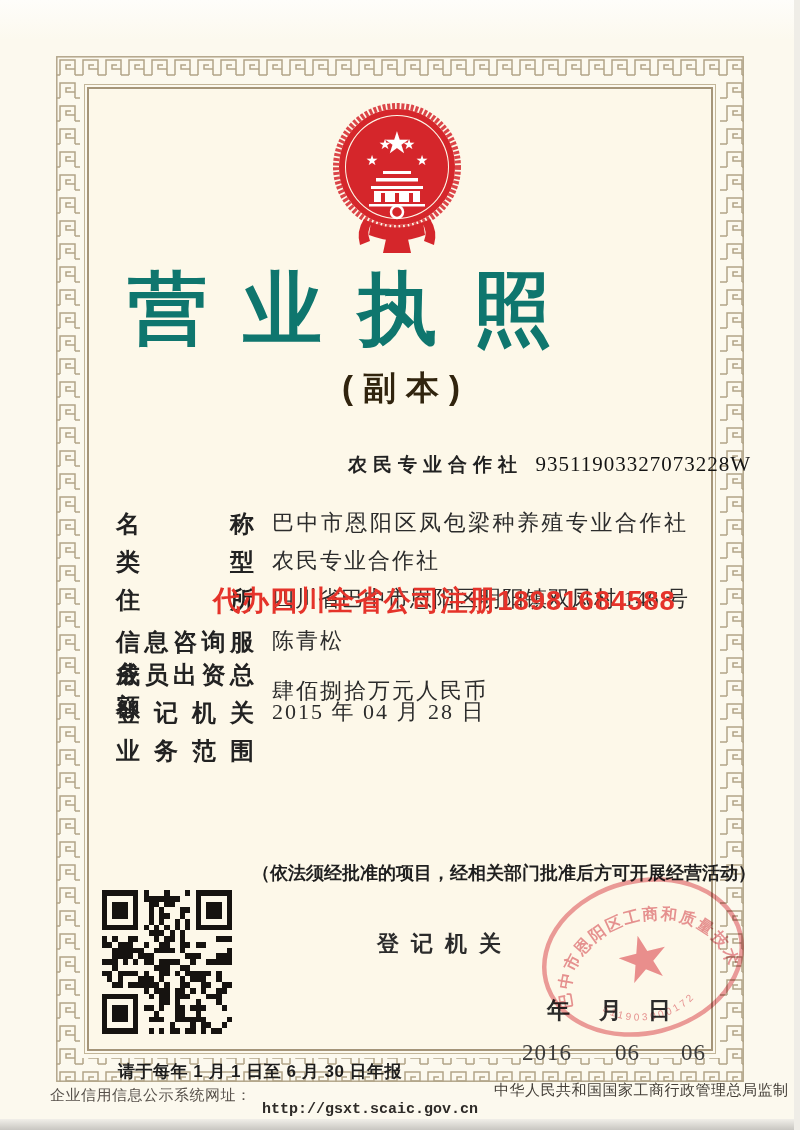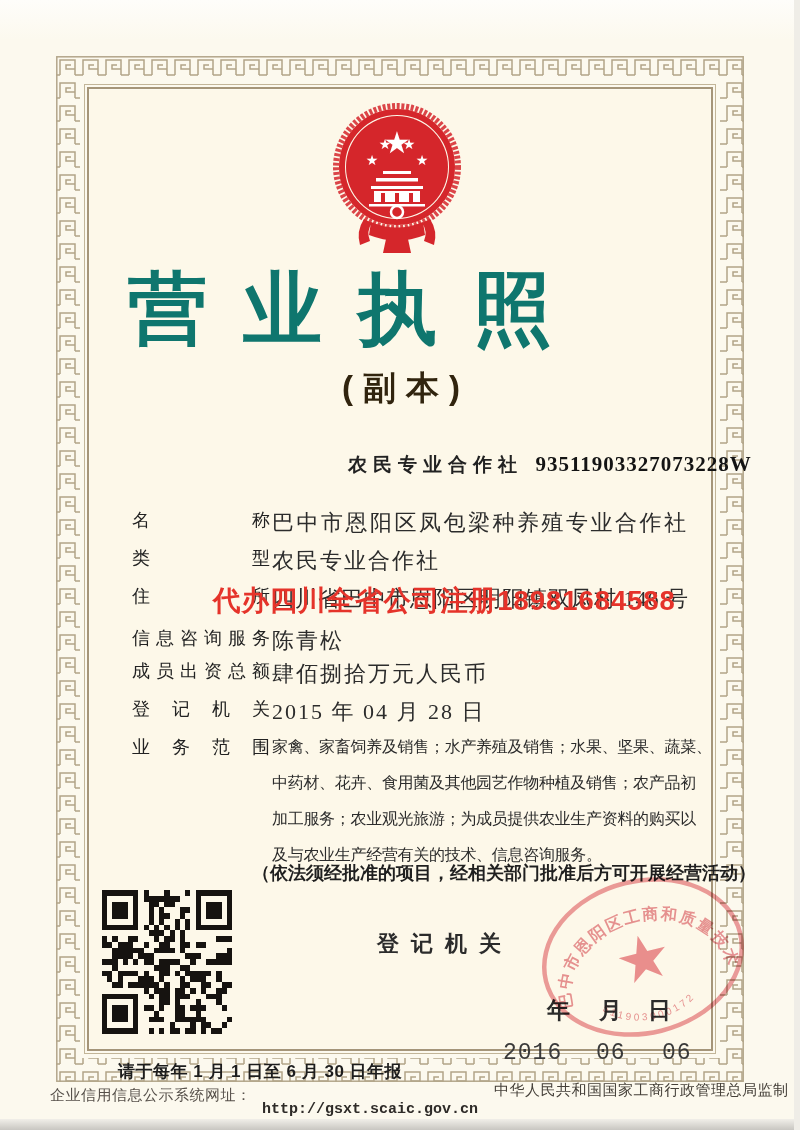--- a/index.html
+++ b/index.html
@@ -16,37 +16,37 @@
   .inner-line-b{position:absolute;left:87px;top:87px;width:626px;height:964px;border:2px solid #a59579;}
   .paper{position:absolute;left:90px;top:90px;width:620px;height:958px;background:#fdf8e9;}
   
   .emblem{position:absolute;left:326px;top:103px;width:142px;height:156px;}
   
   .title{position:absolute;left:0;top:266px;width:680px;text-align:center;font-size:79px;font-weight:900;color:#0f766e;letter-spacing:36px;padding-left:36px;line-height:1.1;}
   .subtitle{position:absolute;left:1px;top:366px;width:800px;text-align:center;font-size:33px;font-weight:bold;color:#31240e;letter-spacing:10px;padding-left:10px;}
   
   .credit{position:absolute;left:348px;top:452px;white-space:nowrap;}
   .credit .lab{font-size:19px;font-weight:600;letter-spacing:6px;color:#222;}
-  .credit .val{font-family:"Liberation Serif",serif;font-size:21px;letter-spacing:1px;color:#141414;margin-left:8px;font-weight:bold;}
+  .credit .val{font-family:"Liberation Serif",serif;font-size:21px;letter-spacing:1px;color:#141414;margin-left:8px;}
   
-  .f-label{position:absolute;left:132px;width:138px;font-size:18px;font-weight:400;color:#222;text-align:justify;text-align-last:justify;white-space:normal;}
+  .f-label{position:absolute;left:116px;width:138px;font-size:24px;font-weight:700;color:#222;text-align:justify;text-align-last:justify;white-space:normal;}
   .f-value{position:absolute;left:272px;width:440px;font-family:"Liberation Serif",serif;font-size:22px;letter-spacing:2px;color:#2c2c2c;white-space:nowrap;}
   .scope-line{display:block;font-family:"Liberation Serif",serif;font-size:16px;letter-spacing:-0.3px;color:#2c2c2c;line-height:36px;white-space:nowrap;}
   .scope-block{position:absolute;left:272px;top:729px;width:442px;}
   
   .watermark{position:absolute;left:213px;top:582px;font-size:28px;font-weight:600;letter-spacing:1px;white-space:nowrap;transform:scaleX(.98);transform-origin:left;}
   
   .disclaimer{position:absolute;left:240px;top:861px;width:500px;font-size:18px;font-weight:600;color:#1f1f1f;white-space:nowrap;margin-left:12px;}
   
   .qr{position:absolute;left:102px;top:890px;}
   
   .reg-label{position:absolute;left:377px;top:929px;font-size:22px;font-weight:600;letter-spacing:12px;color:#2b2b2b;}
   .ymd{position:absolute;top:995px;font-size:23px;font-weight:600;color:#2b2b2b;}
   .y1{left:547px;} .m1{left:599px;} .d1{left:648px;}
-  .dateno{position:absolute;top:1040px;font-family:Liberation Mono, monospace;font-size:23px;color:#3a3a3a;letter-spacing:1px;}
+  .dateno{position:absolute;top:1040px;font-family:Liberation Serif, serif;font-size:23px;color:#3a3a3a;letter-spacing:1px;margin-left:19px;}
   .dy{left:503px;} .dm{left:596px;} .dd{left:662px;}
   
   .seal{position:absolute;left:526px;top:868px;mix-blend-mode:multiply;opacity:.9;}
   
   .annual-note{position:absolute;left:84px;top:1060px;font-size:17px;font-weight:bold;color:#1d1d1d;letter-spacing:.5px;white-space:nowrap;margin-left:34px;}
   .site-label{position:absolute;left:50px;top:1086px;font-size:15px;color:#56504a;letter-spacing:.5px;}
   .site-url{position:absolute;left:223px;top:1101px;font-family:"Liberation Mono",monospace;font-size:15px;font-weight:bold;color:#2e2b28;margin-left:39px;}
   .issuer{position:absolute;left:494px;top:1081px;font-size:15px;color:#454039;letter-spacing:.5px;}
 </style>
 </head>
@@ -120,32 +120,26 @@
   <div class="f-label" style="top:546px">类型</div>
   <div class="f-value" style="top:546px">农民专业合作社</div>
 
   <div class="f-label" style="top:584px">住所</div>
   <div class="f-value" style="top:584px;letter-spacing:1px">四川省巴中市恩阳区明阳镇双凤村 146 号</div>
 
   <div class="f-label" style="top:626px">信息咨询服务</div>
   <div class="f-value" style="top:626px">陈青松</div>
 
   <div class="f-label" style="top:659px">成员出资总额</div>
-  <div class="f-value" style="top:659px">肆佰捌拾万元人民币</div>
+  <div class="f-value" style="top:676px">肆佰捌拾万元人民币</div>
 
   <div class="f-label" style="top:697px">登记机关</div>
   <div class="f-value" style="top:697px">2015 年 04 月 28 日</div>
 
   <div class="f-label" style="top:735px">业务范围</div>
-  <div class="scope-block">
-    <span class="scope-line">家禽、家畜饲养及销售；水产养殖及销售；水果、坚果、蔬菜、</span>
-    <span class="scope-line">中药材、花卉、食用菌及其他园艺作物种植及销售；农产品初</span>
-    <span class="scope-line">加工服务；农业观光旅游；为成员提供农业生产资料的购买以</span>
-    <span class="scope-line">及与农业生产经营有关的技术、信息咨询服务。</span>
-  </div>
 
   <div class="watermark" style="color:#e5332a">代办四川全省公司注册18981684588</div>
 
   <div class="disclaimer">（依法须经批准的项目，经相关部门批准后方可开展经营活动）</div>
 
   <svg id="qr" class="qr" width="130" height="144" viewBox="0 0 25 25" preserveAspectRatio="none" shape-rendering="crispEdges">
       <path d="M0 0h1v1h-1zM1 0h1v1h-1zM2 0h1v1h-1zM3 0h1v1h-1zM4 0h1v1h-1zM5 0h1v1h-1zM6 0h1v1h-1zM8 0h1v1h-1zM12 0h1v1h-1zM16 0h1v1h-1zM18 0h1v1h-1zM19 0h1v1h-1zM20 0h1v1h-1zM21 0h1v1h-1zM22 0h1v1h-1zM23 0h1v1h-1zM24 0h1v1h-1zM0 1h1v1h-1zM6 1h1v1h-1zM8 1h1v1h-1zM9 1h1v1h-1zM10 1h1v1h-1zM11 1h1v1h-1zM12 1h1v1h-1zM13 1h1v1h-1zM14 1h1v1h-1zM18 1h1v1h-1zM24 1h1v1h-1zM0 2h1v1h-1zM2 2h1v1h-1zM3 2h1v1h-1zM4 2h1v1h-1zM6 2h1v1h-1zM9 2h1v1h-1zM10 2h1v1h-1zM12 2h1v1h-1zM13 2h1v1h-1zM18 2h1v1h-1zM20 2h1v1h-1zM21 2h1v1h-1zM22 2h1v1h-1zM24 2h1v1h-1zM0 3h1v1h-1zM2 3h1v1h-1zM3 3h1v1h-1zM4 3h1v1h-1zM6 3h1v1h-1zM9 3h1v1h-1zM11 3h1v1h-1zM15 3h1v1h-1zM16 3h1v1h-1zM18 3h1v1h-1zM20 3h1v1h-1zM21 3h1v1h-1zM22 3h1v1h-1zM24 3h1v1h-1zM0 4h1v1h-1zM2 4h1v1h-1zM3 4h1v1h-1zM4 4h1v1h-1zM6 4h1v1h-1zM9 4h1v1h-1zM11 4h1v1h-1zM12 4h1v1h-1zM15 4h1v1h-1zM18 4h1v1h-1zM20 4h1v1h-1zM21 4h1v1h-1zM22 4h1v1h-1zM24 4h1v1h-1zM0 5h1v1h-1zM6 5h1v1h-1zM9 5h1v1h-1zM11 5h1v1h-1zM14 5h1v1h-1zM16 5h1v1h-1zM18 5h1v1h-1zM24 5h1v1h-1zM0 6h1v1h-1zM1 6h1v1h-1zM2 6h1v1h-1zM3 6h1v1h-1zM4 6h1v1h-1zM5 6h1v1h-1zM6 6h1v1h-1zM8 6h1v1h-1zM10 6h1v1h-1zM12 6h1v1h-1zM14 6h1v1h-1zM16 6h1v1h-1zM18 6h1v1h-1zM19 6h1v1h-1zM20 6h1v1h-1zM21 6h1v1h-1zM22 6h1v1h-1zM23 6h1v1h-1zM24 6h1v1h-1zM9 7h1v1h-1zM10 7h1v1h-1zM11 7h1v1h-1zM13 7h1v1h-1zM15 7h1v1h-1zM0 8h1v1h-1zM2 8h1v1h-1zM5 8h1v1h-1zM6 8h1v1h-1zM10 8h1v1h-1zM12 8h1v1h-1zM13 8h1v1h-1zM15 8h1v1h-1zM22 8h1v1h-1zM23 8h1v1h-1zM24 8h1v1h-1zM0 9h1v1h-1zM1 9h1v1h-1zM3 9h1v1h-1zM4 9h1v1h-1zM5 9h1v1h-1zM8 9h1v1h-1zM11 9h1v1h-1zM12 9h1v1h-1zM15 9h1v1h-1zM16 9h1v1h-1zM18 9h1v1h-1zM19 9h1v1h-1zM2 10h1v1h-1zM3 10h1v1h-1zM4 10h1v1h-1zM5 10h1v1h-1zM6 10h1v1h-1zM7 10h1v1h-1zM10 10h1v1h-1zM11 10h1v1h-1zM12 10h1v1h-1zM13 10h1v1h-1zM15 10h1v1h-1zM24 10h1v1h-1zM2 11h1v1h-1zM3 11h1v1h-1zM4 11h1v1h-1zM5 11h1v1h-1zM7 11h1v1h-1zM8 11h1v1h-1zM9 11h1v1h-1zM16 11h1v1h-1zM17 11h1v1h-1zM18 11h1v1h-1zM22 11h1v1h-1zM23 11h1v1h-1zM24 11h1v1h-1zM0 12h1v1h-1zM1 12h1v1h-1zM2 12h1v1h-1zM4 12h1v1h-1zM6 12h1v1h-1zM8 12h1v1h-1zM9 12h1v1h-1zM11 12h1v1h-1zM12 12h1v1h-1zM13 12h1v1h-1zM14 12h1v1h-1zM17 12h1v1h-1zM20 12h1v1h-1zM21 12h1v1h-1zM22 12h1v1h-1zM23 12h1v1h-1zM24 12h1v1h-1zM2 13h1v1h-1zM10 13h1v1h-1zM11 13h1v1h-1zM12 13h1v1h-1zM15 13h1v1h-1zM16 13h1v1h-1zM0 14h1v1h-1zM1 14h1v1h-1zM3 14h1v1h-1zM4 14h1v1h-1zM5 14h1v1h-1zM6 14h1v1h-1zM8 14h1v1h-1zM11 14h1v1h-1zM12 14h1v1h-1zM14 14h1v1h-1zM16 14h1v1h-1zM17 14h1v1h-1zM18 14h1v1h-1zM19 14h1v1h-1zM20 14h1v1h-1zM22 14h1v1h-1zM1 15h1v1h-1zM3 15h1v1h-1zM7 15h1v1h-1zM8 15h1v1h-1zM9 15h1v1h-1zM11 15h1v1h-1zM15 15h1v1h-1zM17 15h1v1h-1zM18 15h1v1h-1zM19 15h1v1h-1zM22 15h1v1h-1zM2 16h1v1h-1zM3 16h1v1h-1zM5 16h1v1h-1zM6 16h1v1h-1zM7 16h1v1h-1zM8 16h1v1h-1zM9 16h1v1h-1zM10 16h1v1h-1zM12 16h1v1h-1zM15 16h1v1h-1zM16 16h1v1h-1zM19 16h1v1h-1zM20 16h1v1h-1zM23 16h1v1h-1zM24 16h1v1h-1zM8 17h1v1h-1zM10 17h1v1h-1zM11 17h1v1h-1zM12 17h1v1h-1zM14 17h1v1h-1zM15 17h1v1h-1zM17 17h1v1h-1zM19 17h1v1h-1zM22 17h1v1h-1zM23 17h1v1h-1zM0 18h1v1h-1zM1 18h1v1h-1zM2 18h1v1h-1zM3 18h1v1h-1zM4 18h1v1h-1zM5 18h1v1h-1zM6 18h1v1h-1zM9 18h1v1h-1zM11 18h1v1h-1zM12 18h1v1h-1zM14 18h1v1h-1zM15 18h1v1h-1zM16 18h1v1h-1zM20 18h1v1h-1zM21 18h1v1h-1zM22 18h1v1h-1zM0 19h1v1h-1zM6 19h1v1h-1zM11 19h1v1h-1zM12 19h1v1h-1zM14 19h1v1h-1zM18 19h1v1h-1zM22 19h1v1h-1zM0 20h1v1h-1zM2 20h1v1h-1zM3 20h1v1h-1zM4 20h1v1h-1zM6 20h1v1h-1zM8 20h1v1h-1zM9 20h1v1h-1zM11 20h1v1h-1zM14 20h1v1h-1zM15 20h1v1h-1zM17 20h1v1h-1zM18 20h1v1h-1zM19 20h1v1h-1zM23 20h1v1h-1zM0 21h1v1h-1zM2 21h1v1h-1zM3 21h1v1h-1zM4 21h1v1h-1zM6 21h1v1h-1zM10 21h1v1h-1zM14 21h1v1h-1zM15 21h1v1h-1zM18 21h1v1h-1zM0 22h1v1h-1zM2 22h1v1h-1zM3 22h1v1h-1zM4 22h1v1h-1zM6 22h1v1h-1zM9 22h1v1h-1zM10 22h1v1h-1zM11 22h1v1h-1zM14 22h1v1h-1zM15 22h1v1h-1zM16 22h1v1h-1zM17 22h1v1h-1zM18 22h1v1h-1zM19 22h1v1h-1zM24 22h1v1h-1zM0 23h1v1h-1zM6 23h1v1h-1zM13 23h1v1h-1zM17 23h1v1h-1zM19 23h1v1h-1zM20 23h1v1h-1zM23 23h1v1h-1zM0 24h1v1h-1zM1 24h1v1h-1zM2 24h1v1h-1zM3 24h1v1h-1zM4 24h1v1h-1zM5 24h1v1h-1zM6 24h1v1h-1zM9 24h1v1h-1zM11 24h1v1h-1zM13 24h1v1h-1zM14 24h1v1h-1zM16 24h1v1h-1zM17 24h1v1h-1zM19 24h1v1h-1zM21 24h1v1h-1zM22 24h1v1h-1z" fill="#161310"></path>
     </svg>
 
   <div class="reg-label">登记机关</div>

